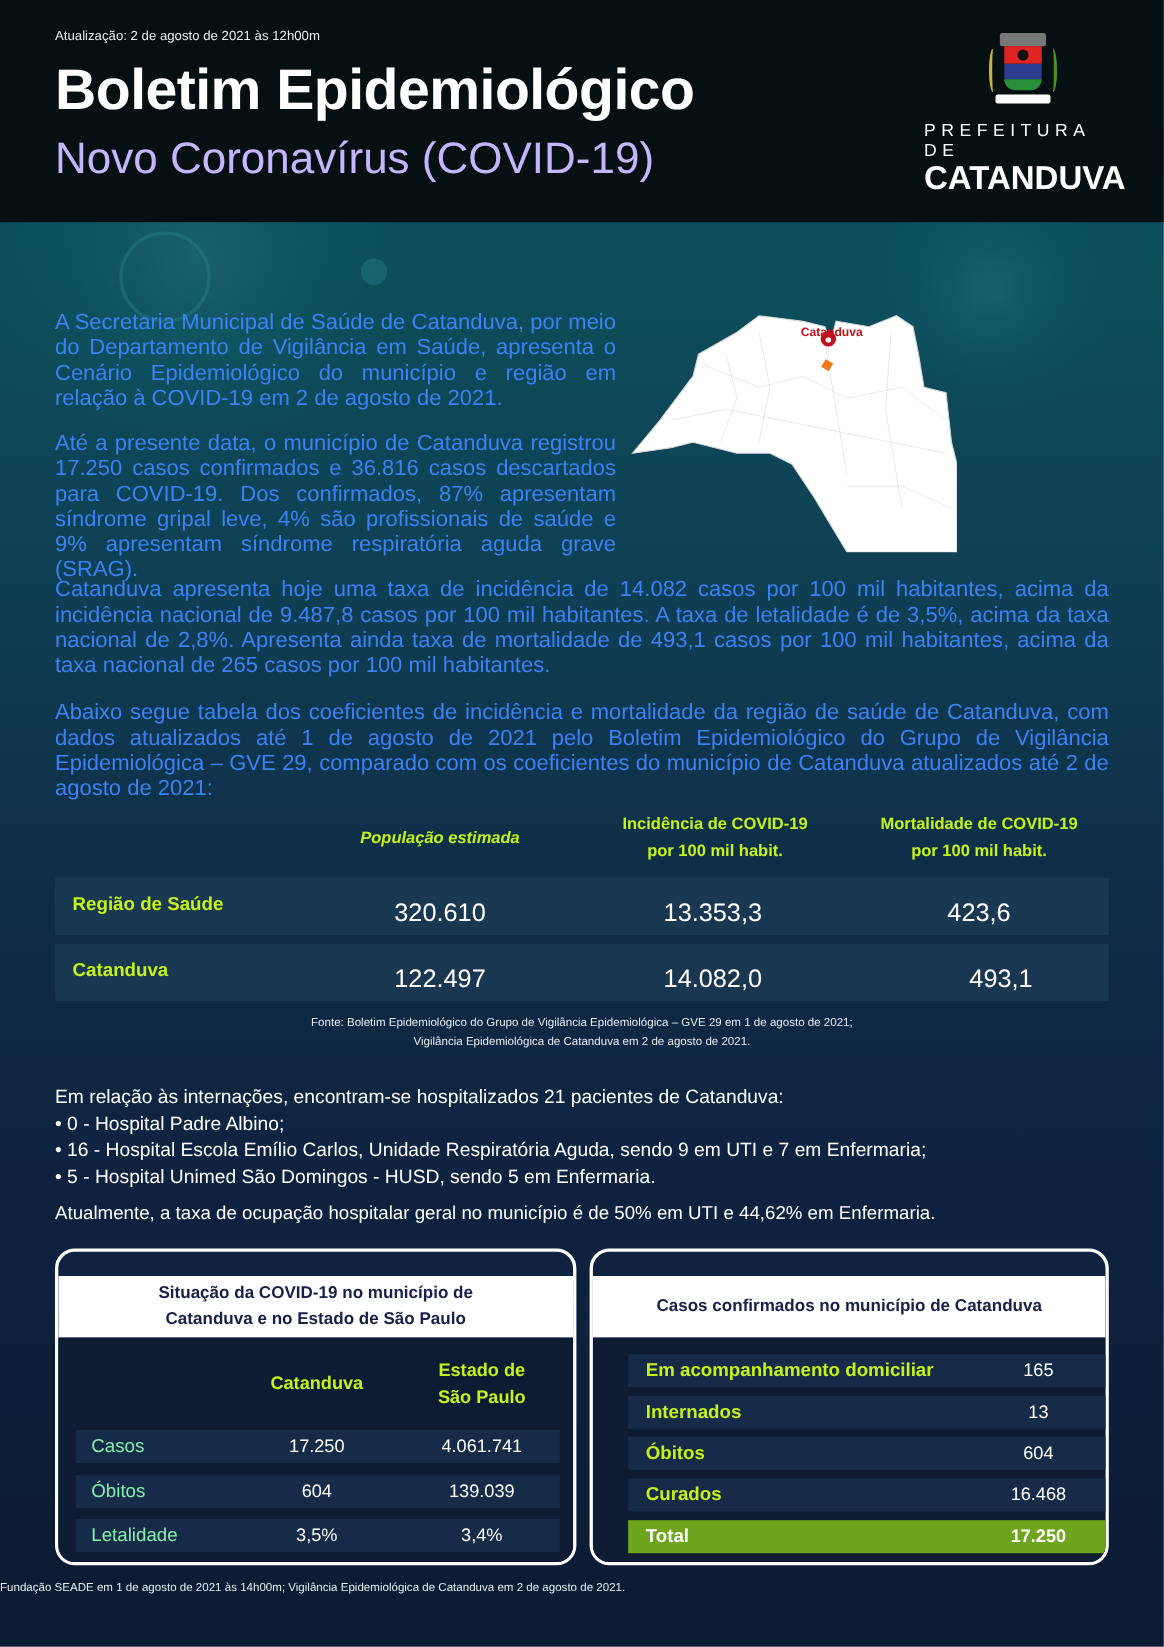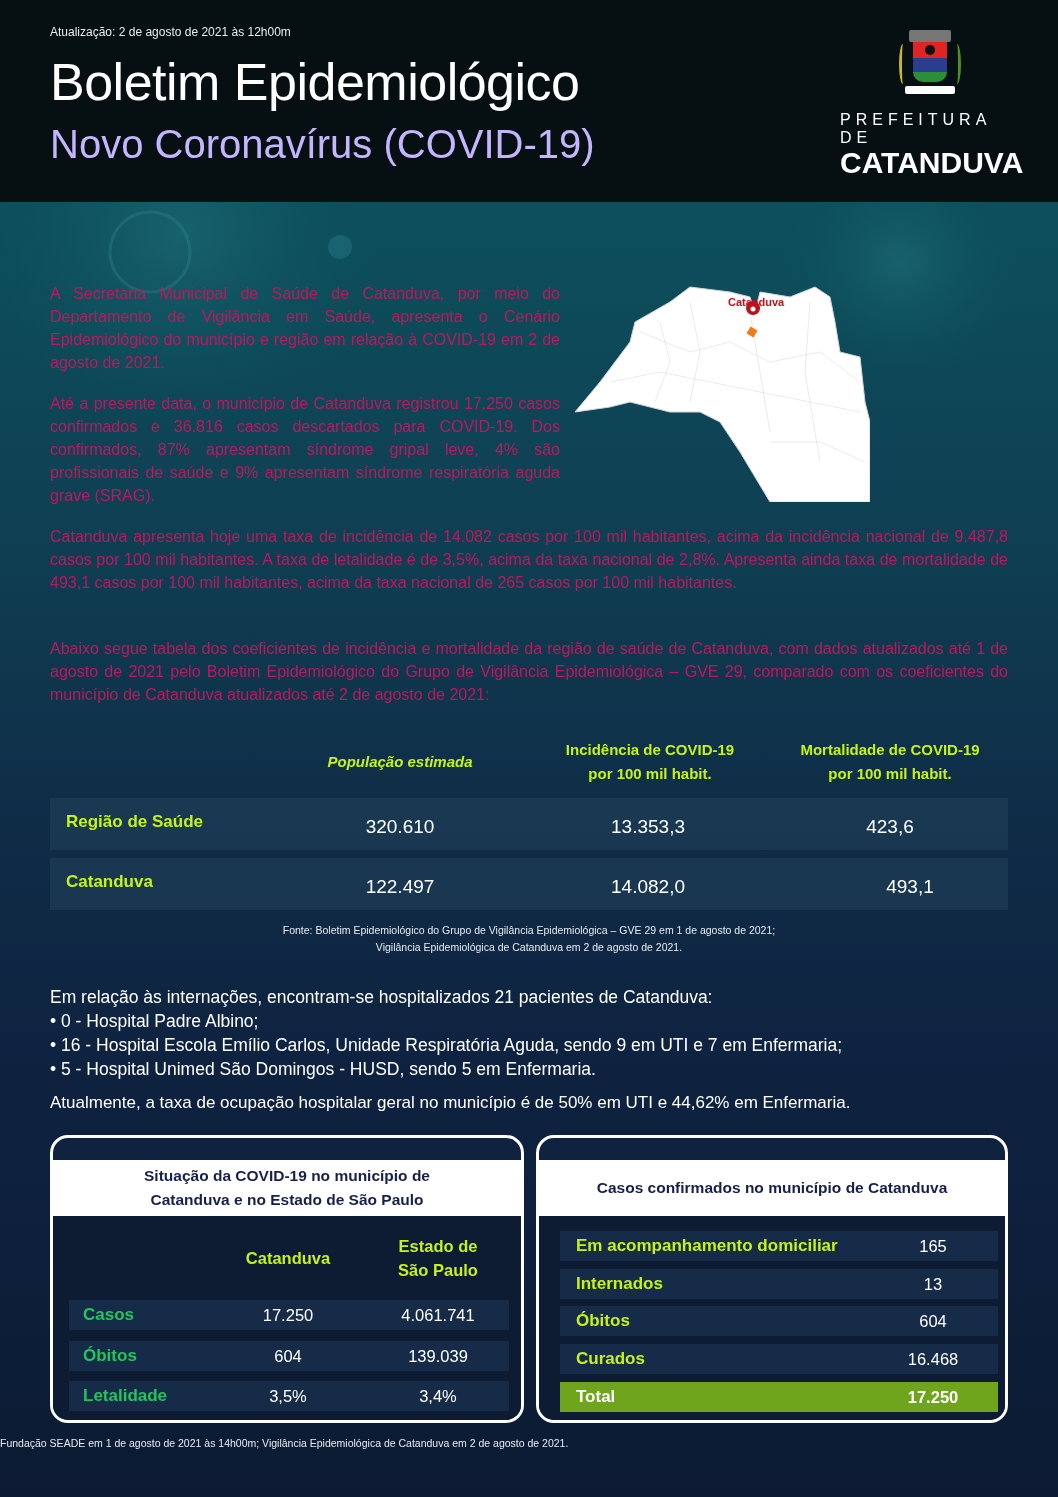--- a/index.html
+++ b/index.html
@@ -8,66 +8,66 @@
     font-family: "Liberation Sans", sans-serif;
     color: #ffffff;
     background: linear-gradient(180deg, #0c5460 0%, #0d4d5a 18%, #0f3d52 38%, #0f2c47 55%, #0e2240 72%, #0c1b33 100%);
     position: relative;
   }
   .header {
     position: absolute; left: 0; top: 0; width: 1058px; height: 202px;
     background: #061012;
   }
   .update { position: absolute; left: 50px; top: 25px; font-size: 12px; color: #e8ecec; }
-  .title { position: absolute; left: 50px; top: 52px; font-size: 52px; font-weight: normal; color: #ffffff; letter-spacing: -0.5px; }
+  .title { position: absolute; left: 50px; top: 52px; font-size: 52px; font-weight: bold; color: #ffffff; letter-spacing: -0.5px; }
   .subtitle { position: absolute; left: 50px; top: 122px; font-size: 40px; color: #c4b5fd; }
   .logo { position: absolute; left: 840px; top: 30px; width: 180px; text-align: left; }
   .crest { width: 70px; height: 75px; margin: 0 auto 6px auto; position: relative; }
   .crest .crown { position:absolute; left:14px; top:0; width:42px; height:12px; background:#777; border-radius:2px; }
   .crest .shield-top { position:absolute; left:18px; top:12px; width:34px; height:16px; background:#e02424; }
   .crest .shield-mid { position:absolute; left:18px; top:28px; width:34px; height:14px; background:#2b3d8f; }
   .crest .shield-bot { position:absolute; left:18px; top:42px; width:34px; height:10px; background:#2b8f3a; border-radius:0 0 14px 14px; }
   .crest .sun { position:absolute; left:30px; top:15px; width:10px; height:10px; border-radius:50%; background:#111; }
   .crest .ribbon { position:absolute; left:10px; top:56px; width:50px; height:8px; background:#fff; border-radius:2px; }
   .crest .leaf-l { position:absolute; left:4px; top:14px; width:8px; height:40px; border-left:3px solid #c9b23a; border-radius:50%; }
   .crest .leaf-r { position:absolute; right:4px; top:14px; width:8px; height:40px; border-right:3px solid #4f8f2a; border-radius:50%; }
   .logo .pref { font-size: 16px; letter-spacing: 5px; color: #fff; }
   .logo .city { font-size: 30px; font-weight: bold; color: #fff; letter-spacing: 0px; line-height: 32px; }
 
-  .para { position: absolute; font-size: 16px; line-height: 23px; text-align: justify; color: #be185d; }
+  .para { position: absolute; font-size: 20px; line-height: 23px; text-align: justify; color: #3b82f6; }
   .p1 { left: 50px; top: 282px; width: 510px; }
   .p2 { left: 50px; top: 392px; width: 510px; }
   .p3 { left: 50px; top: 525px; width: 958px; }
   .p4 { left: 50px; top: 637px; width: 958px; }
 
   .map { position: absolute; left: 570px; top: 262px; width: 300px; height: 240px; }
   .map-label { position: absolute; left: 728px; top: 296px; font-size: 11px; font-weight: bold; color: #c0111b; }
 
   .table1 { position: absolute; left: 50px; top: 736px; width: 958px; }
   .t1-head { position: relative; height: 60px; }
   .t1-head div { position: absolute; text-align: center; color: #c6f219; font-weight: bold; font-size: 15px; line-height: 24px; }
   .t1-row { position: relative; height: 52px; background: rgba(30,60,85,0.75); margin-top: 8px; }
   .t1-row:first-of-type { margin-top: 0; }
   .t1-row .lbl { position: absolute; left: 16px; top: 14px; font-size: 17px; font-weight: bold; color: #c6f219; }
-  .t1-row .val { position: absolute; top: 18px; font-size: 19px; color: #fff; text-align: center; width: 200px; }
+  .t1-row .val { position: absolute; top: 18px; font-size: 23px; color: #fff; text-align: center; width: 200px; }
   .source1 { position: absolute; left: 50px; top: 922px; width: 958px; text-align: center; font-size: 10.5px; line-height: 17px; color: #e6ebef; }
 
   .hosp { position: absolute; left: 50px; top: 985px; width: 960px; font-size: 17.5px; line-height: 24px; }
   .ocup { position: absolute; left: 50px; top: 1093px; width: 960px; font-size: 17px; }
 
   .box { position: absolute; top: 1135px; height: 288px; border: 3px solid #ffffff; border-radius: 18px; background: #0f2240; overflow: hidden; }
   .box1 { left: 50px; width: 474px; }
   .box2 { left: 536px; width: 472px; }
   .box-title { position: absolute; left: 0; top: 22px; width: 100%; height: 56px; background: #ffffff; color: #16204a; font-weight: bold; text-align: center; font-size: 15.5px; line-height: 24px; display: flex; align-items: center; justify-content: center; }
   .box-body { position: absolute; left: 0; top: 78px; width: 100%; bottom: 0; background: #0d1c33; }
   .b1-head { position: absolute; top: 18px; color: #c6f219; font-weight: bold; font-size: 16.5px; text-align: center; line-height: 24px; }
   .b1-row { position: absolute; left: 16px; width: 440px; height: 30px; background: #162b47; }
-  .b1-row .lbl { position: absolute; left: 14px; top: 5px; font-weight: bold; font-size: 17px; color: #22c55e; }
+  .b1-row .lbl { position: absolute; left: 14px; top: 5px; font-weight: normal; font-size: 17px; color: #86efac; }
   .b1-row .val { position: absolute; top: 6px; width: 150px; text-align: center; font-size: 16.5px; color: #fff; }
-  .b2-row { position: absolute; left: 21px; width: 438px; height: 30px; background: #162b47; }
+  .b2-row { position: absolute; left: 32px; width: 438px; height: 30px; background: #162b47; }
   .b2-row .lbl { position: absolute; left: 16px; top: 5px; font-weight: bold; font-size: 17px; color: #c6f219; }
   .b2-row .val { position: absolute; right: 20px; top: 6px; width: 90px; text-align: center; font-size: 16.5px; color: #fff; }
   .b2-row.total { background: #6fa51c; }
   .b2-row.total .lbl, .b2-row.total .val { color: #ffffff; font-weight: bold; }
   .source2 { position: absolute; left: 0; top: 1437px; width: 1058px; text-align: left; font-size: 10.5px; color: #e6ebef; }
 </style>
 </head>
 <body>
 
 <div class="header">

